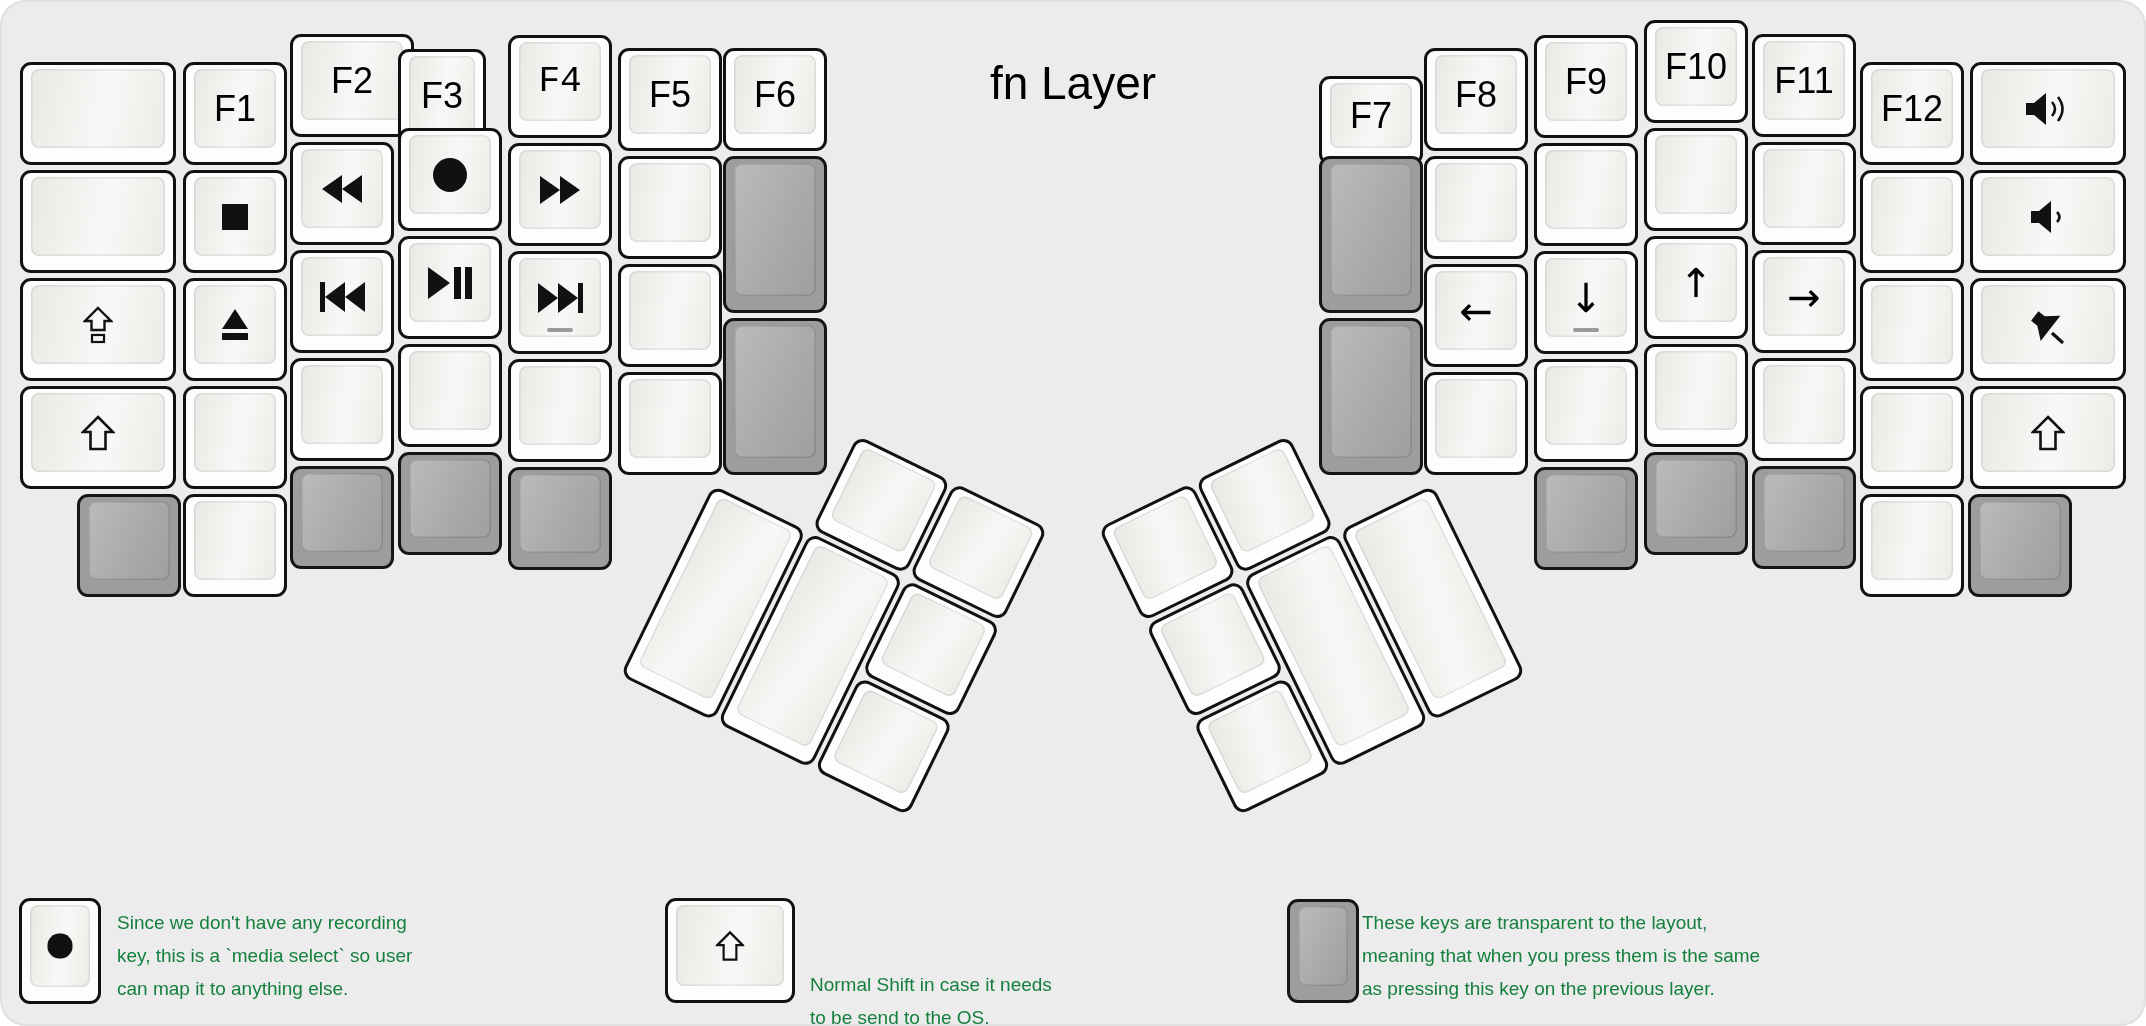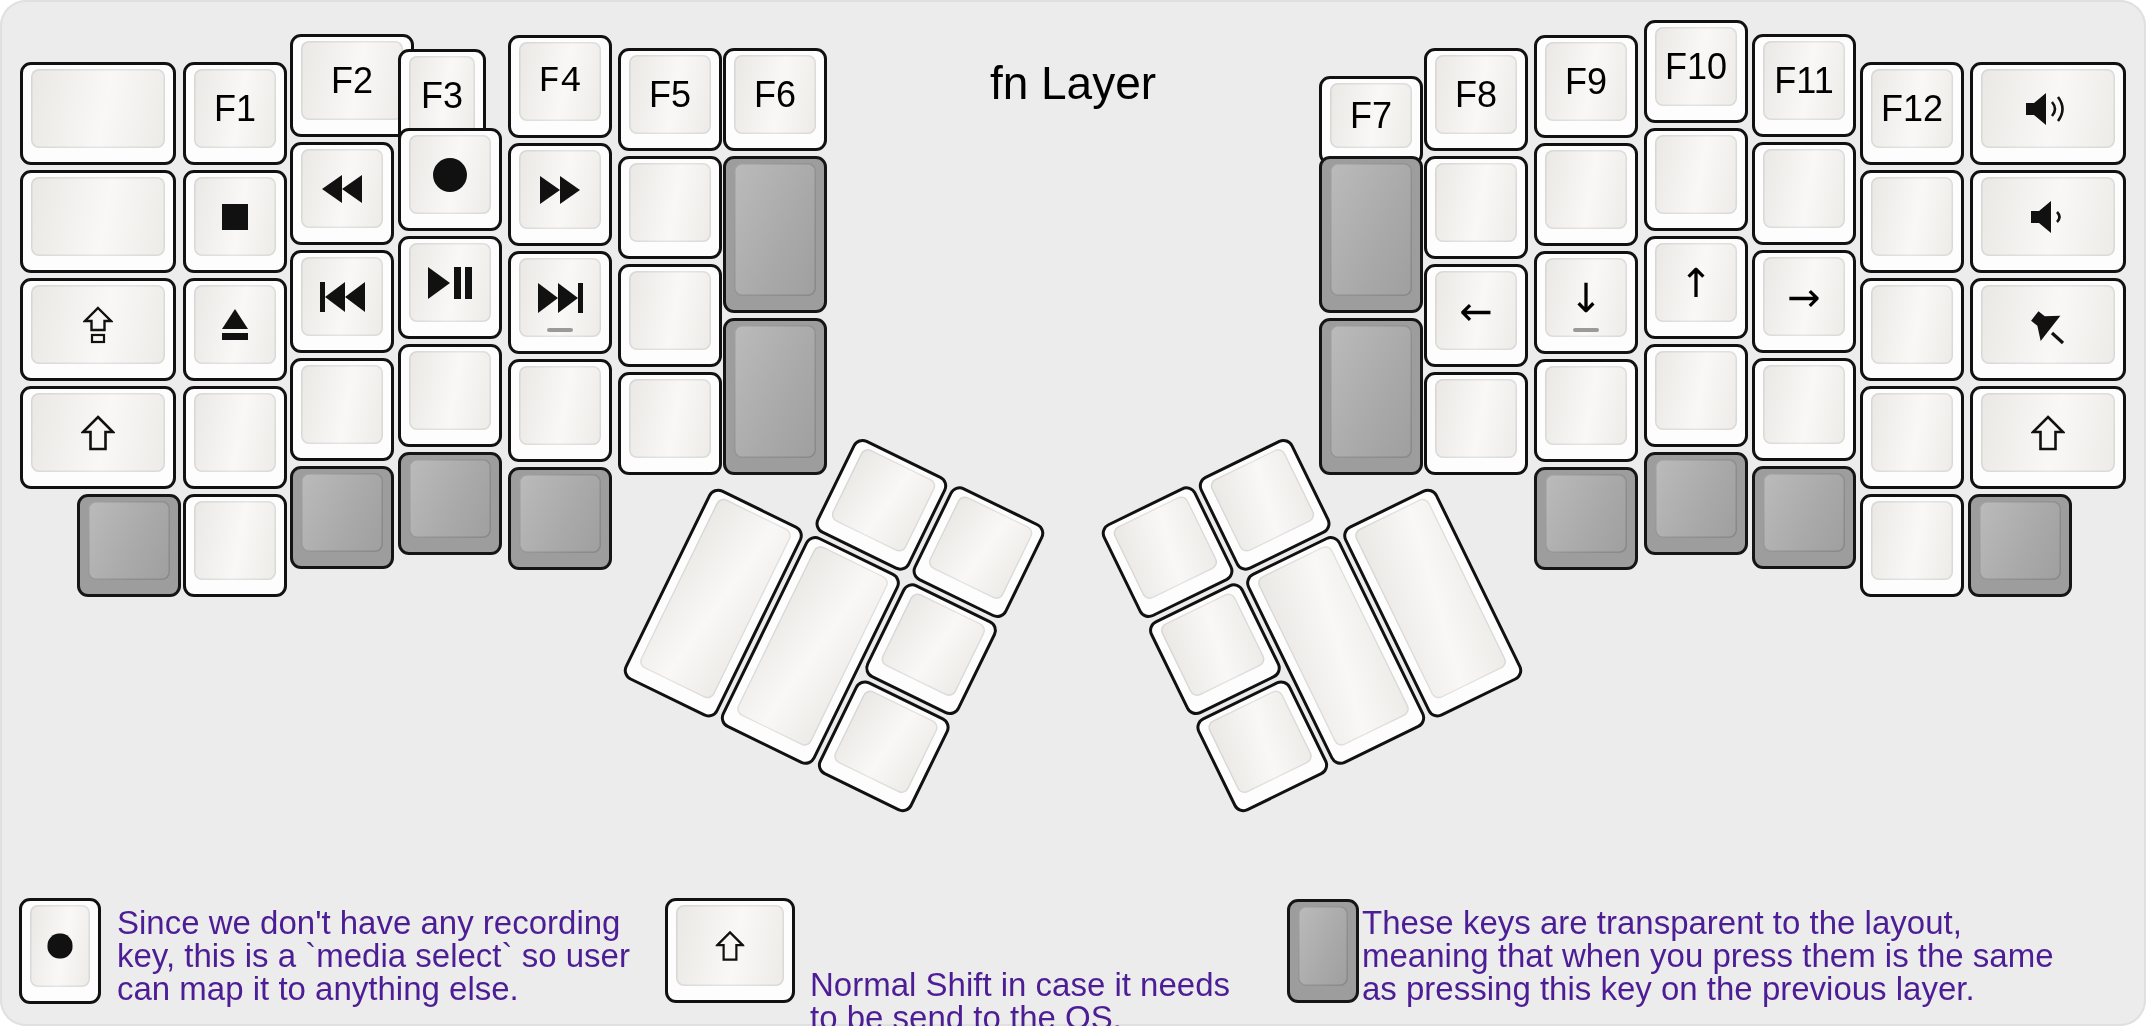--- a/index.html
+++ b/index.html
@@ -15,21 +15,21 @@
             display:flex;align-items:center;justify-content:center;}
   .key.gray .top{background:linear-gradient(115deg,#bcbbbb 0%,#aaa9a9 60%,#a09f9f 100%);
             box-shadow:inset 0 0 0 1.5px rgba(0,0,0,0.14);}
   .key .label{font-size:36px;color:#000;}
   .key .label.arrow{font-family:"DejaVu Sans",sans-serif;font-size:40px;}
   .key .icon{display:flex;align-items:center;justify-content:center;}
   .key .icon svg{display:block;}
   .homing-dash{position:absolute;left:50%;transform:translateX(-50%);bottom:5px;
                width:26px;height:4px;background:#9a9a9a;border-radius:2px;}
   .cluster{position:absolute;transform-origin:0 0;}
-  .legend-text{position:absolute;font-size:33px;line-height:33px;color:#4c1d95;white-space:pre-line;}
+  .legend-text{position:absolute;font-size:19px;line-height:33px;color:#15803d;white-space:pre-line;}
   .legend-text-1{left:117px;top:906px;}
   .legend-text-2{left:810px;top:921px;margin-top:47px;}
   .legend-text-3{left:1362px;top:906px;}
 </style>
 </head>
 <body>
 
 <div id="canvas">
   <div class="page-title">fn Layer</div>
   <div id="keys-root">

